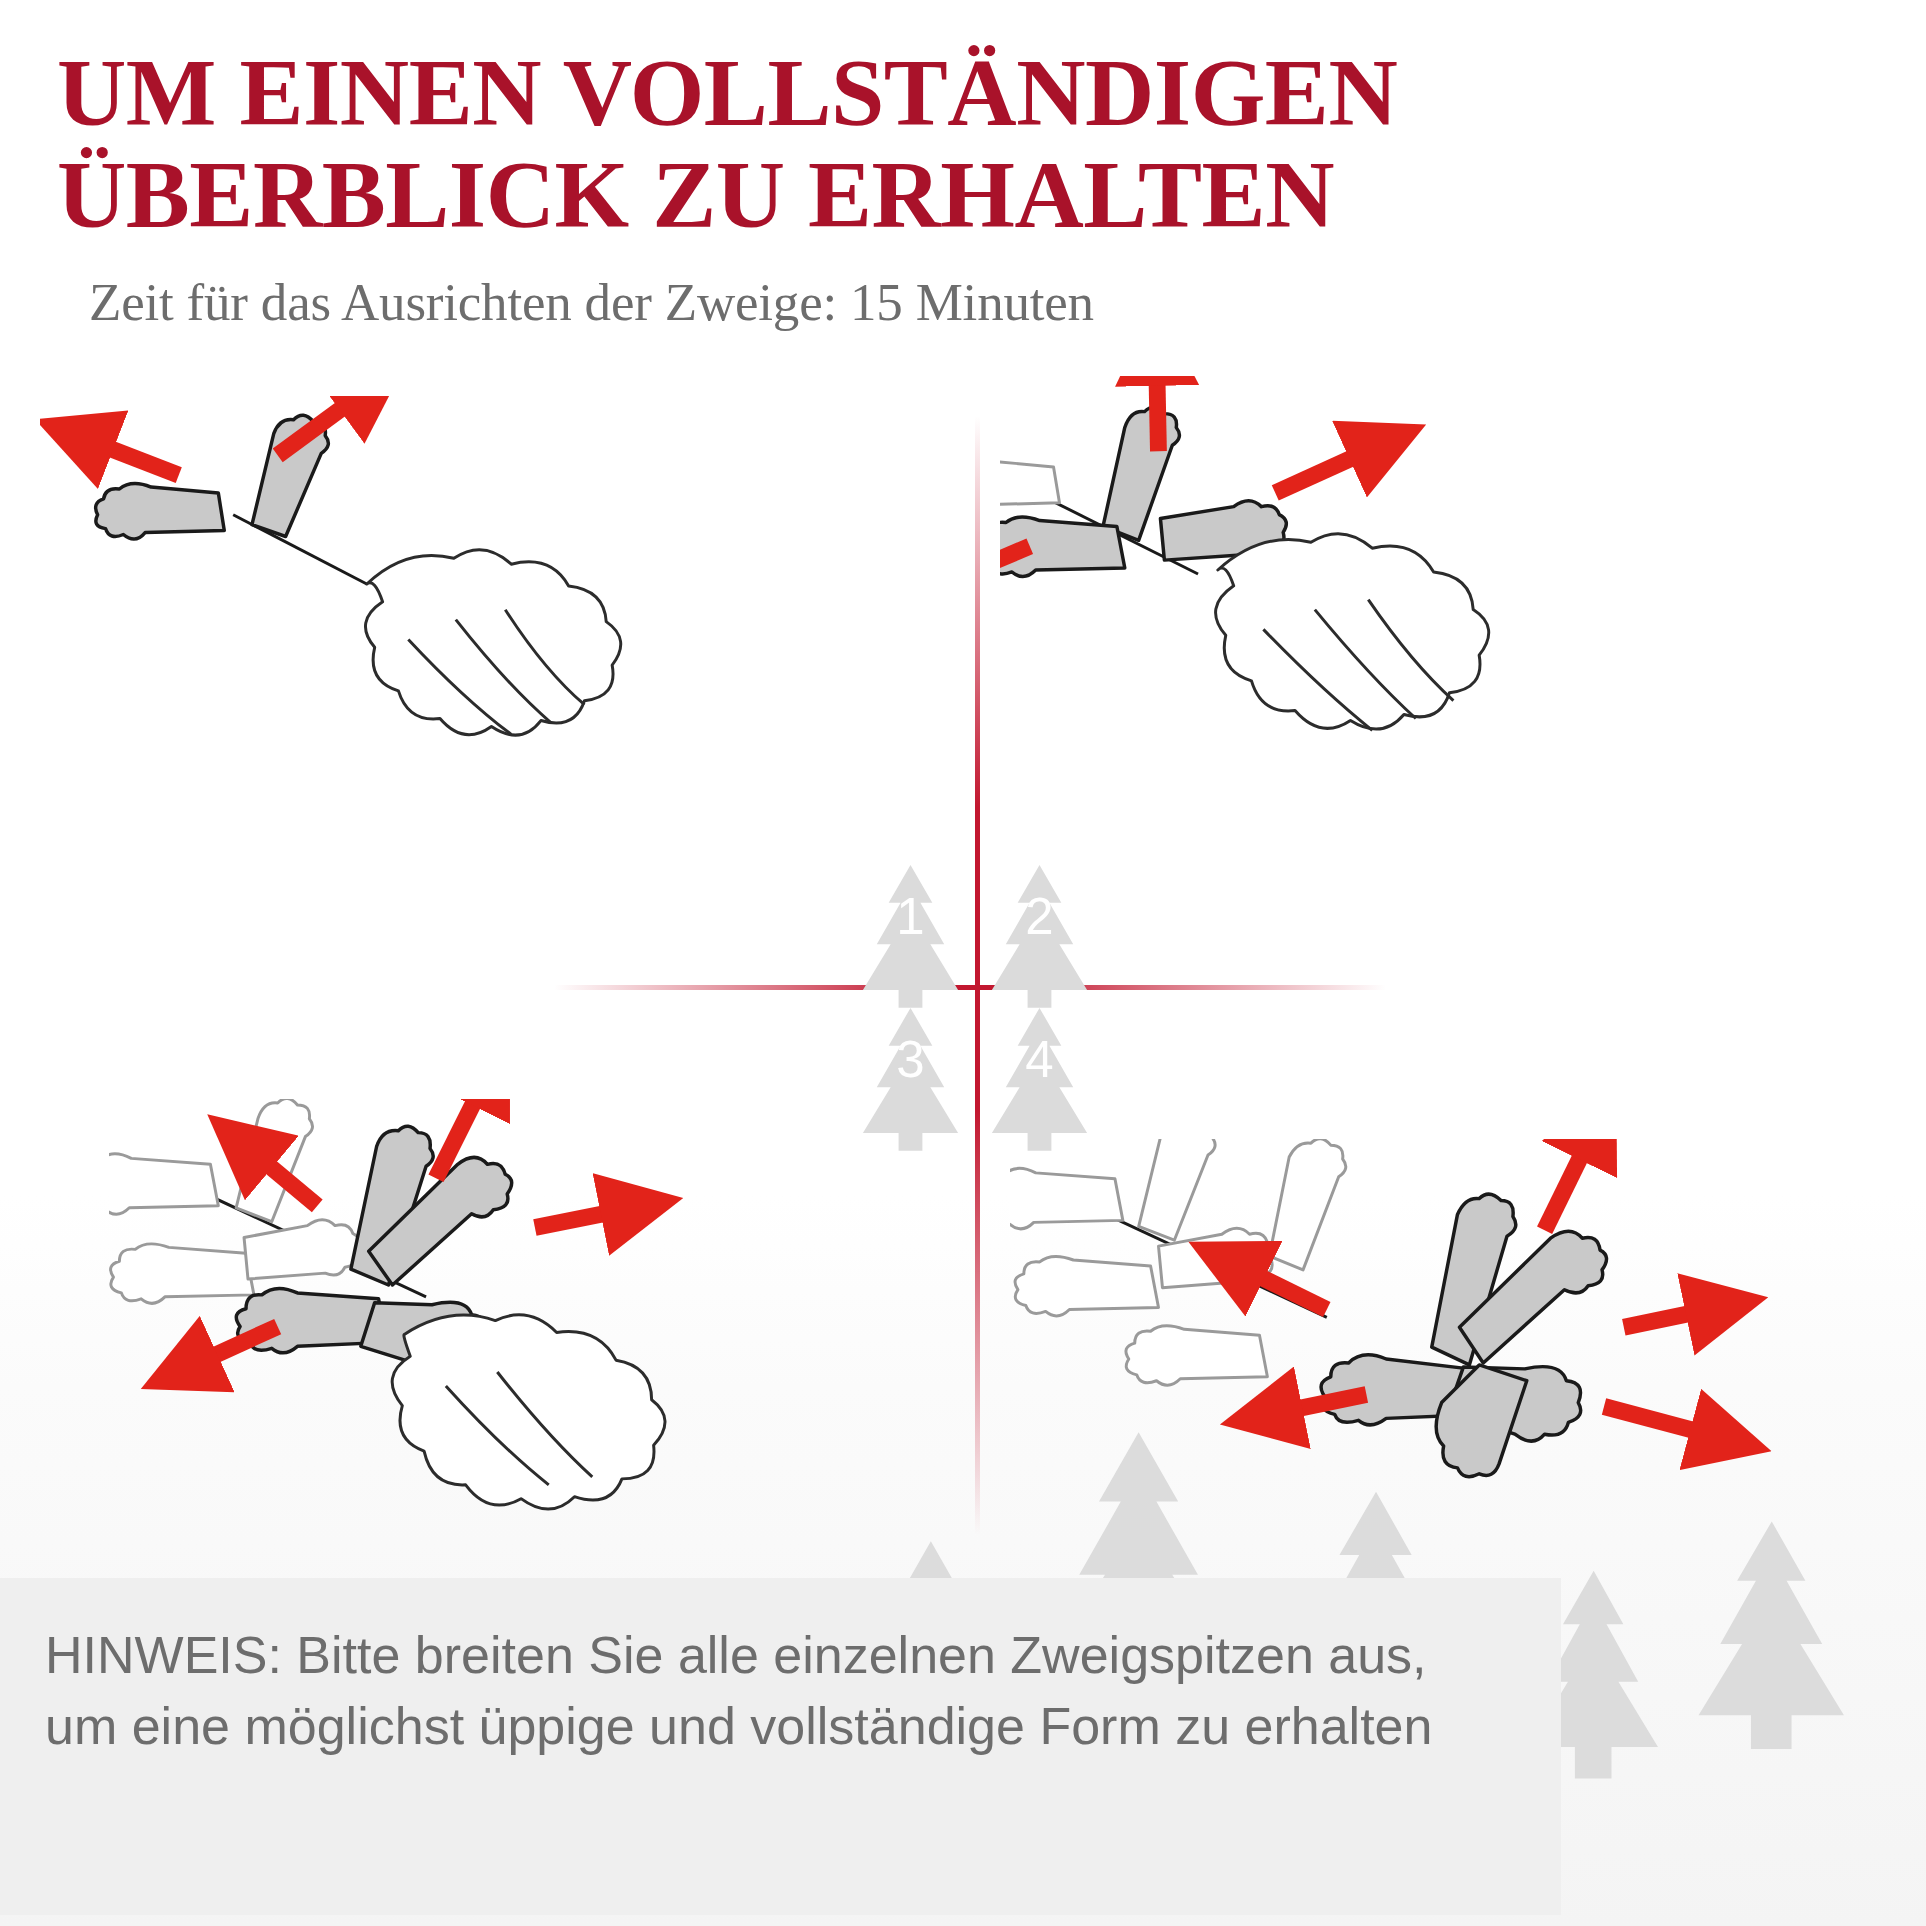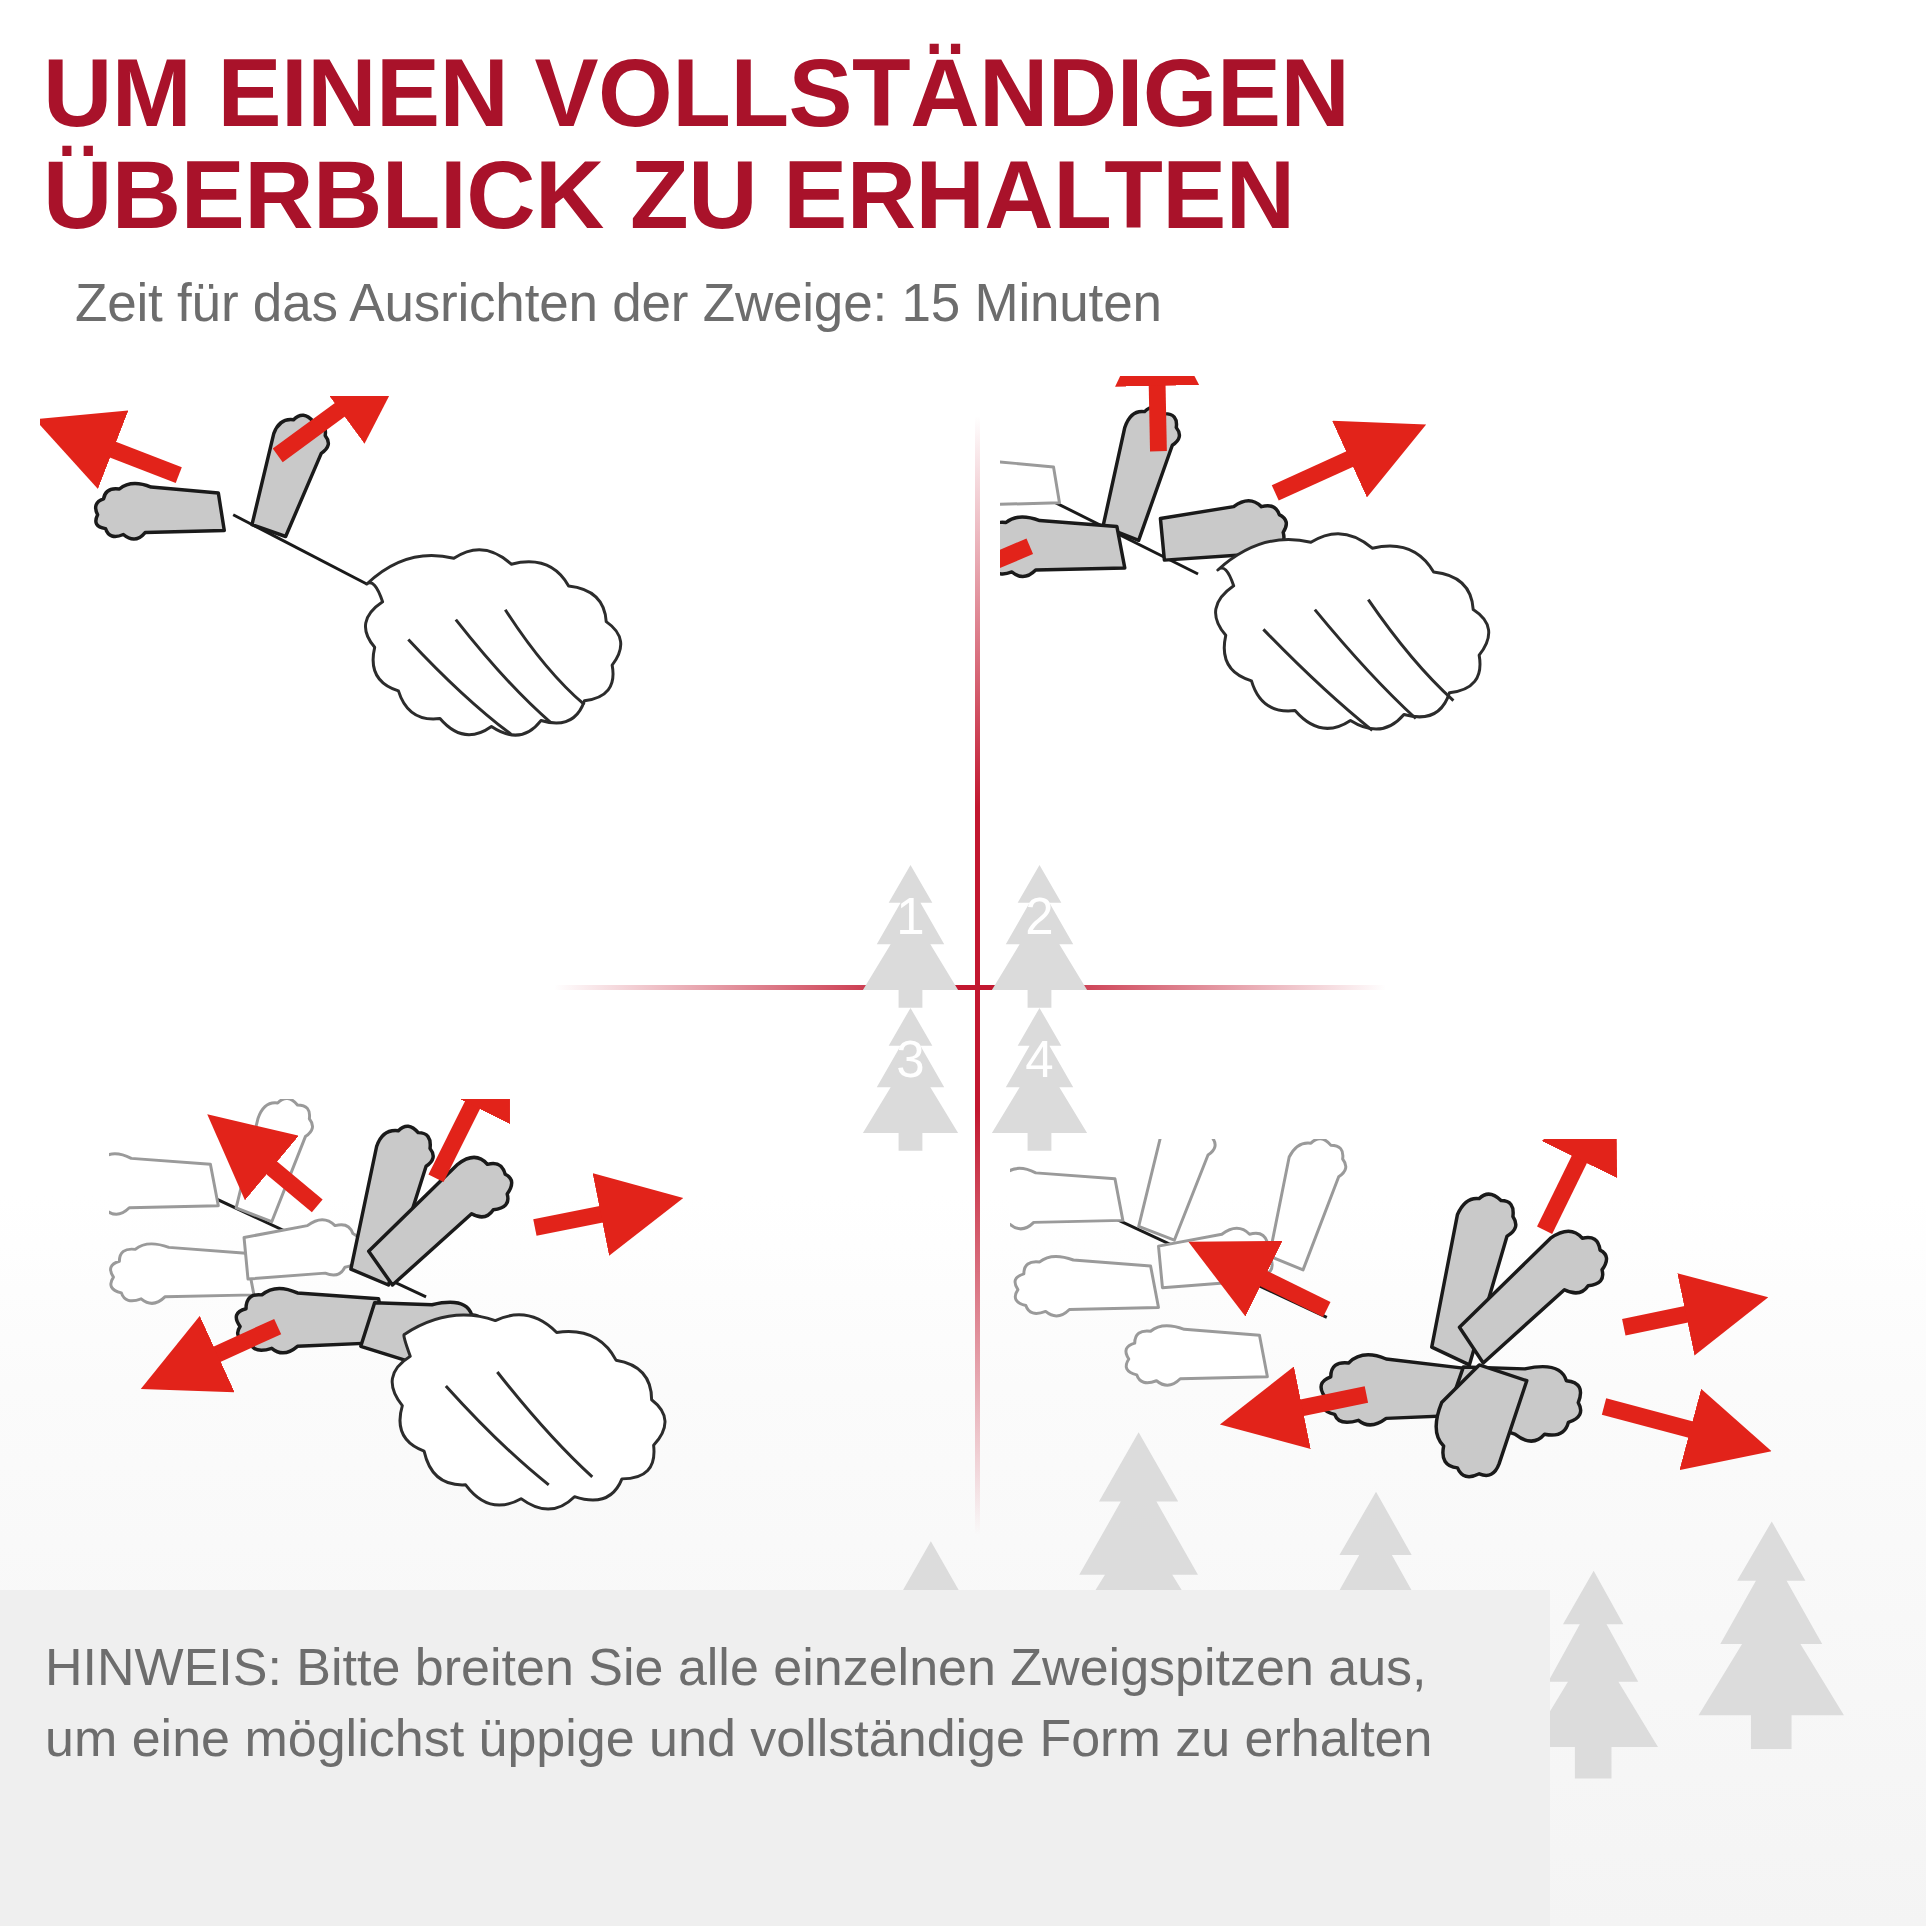--- a/index.html
+++ b/index.html
@@ -11,21 +11,21 @@
     overflow:hidden;
     position:relative;
   }
   .page{
     position:absolute;inset:0;
     background:linear-gradient(180deg,#ffffff 0%,#ffffff 62%,#fbfbfb 72%,#f4f4f4 100%);
   }
 
   
   .header{
-    position:absolute;left:43px;top:42px;right:40px;
+    position:absolute;left:57px;top:42px;right:40px;font-family:Liberation Serif, serif;
   }
   .title{
     color:#a9122a;
     font-size:96px;
     line-height:1.06;
     font-weight:bold;
     letter-spacing:-0.5px;
     margin:0;
     text-transform:uppercase;
   }
@@ -58,22 +58,23 @@
   #q1{left:851px;top:859px;}
   #q2{left:980px;top:859px;}
   #q3{left:851px;top:1002px;}
   #q4{left:980px;top:1002px;}
 
   
   .forest{position:absolute;left:0;bottom:0;width:1927px;height:554px;pointer-events:none;}
 
   
   .note{
-    position:absolute;left:0;bottom:0;width:1550px;height:337px;
+    position:absolute;left:0;bottom:12px;width:1550px;height:337px;
     background:#efefef;
+    padding-left:11px;
   }
   .note-inner{
     position:absolute;left:45px;top:42px;right:59px;
     color:#6d6d6d;
     font-size:52px;
     line-height:1.36;
     font-weight:400;
   }
 
   

